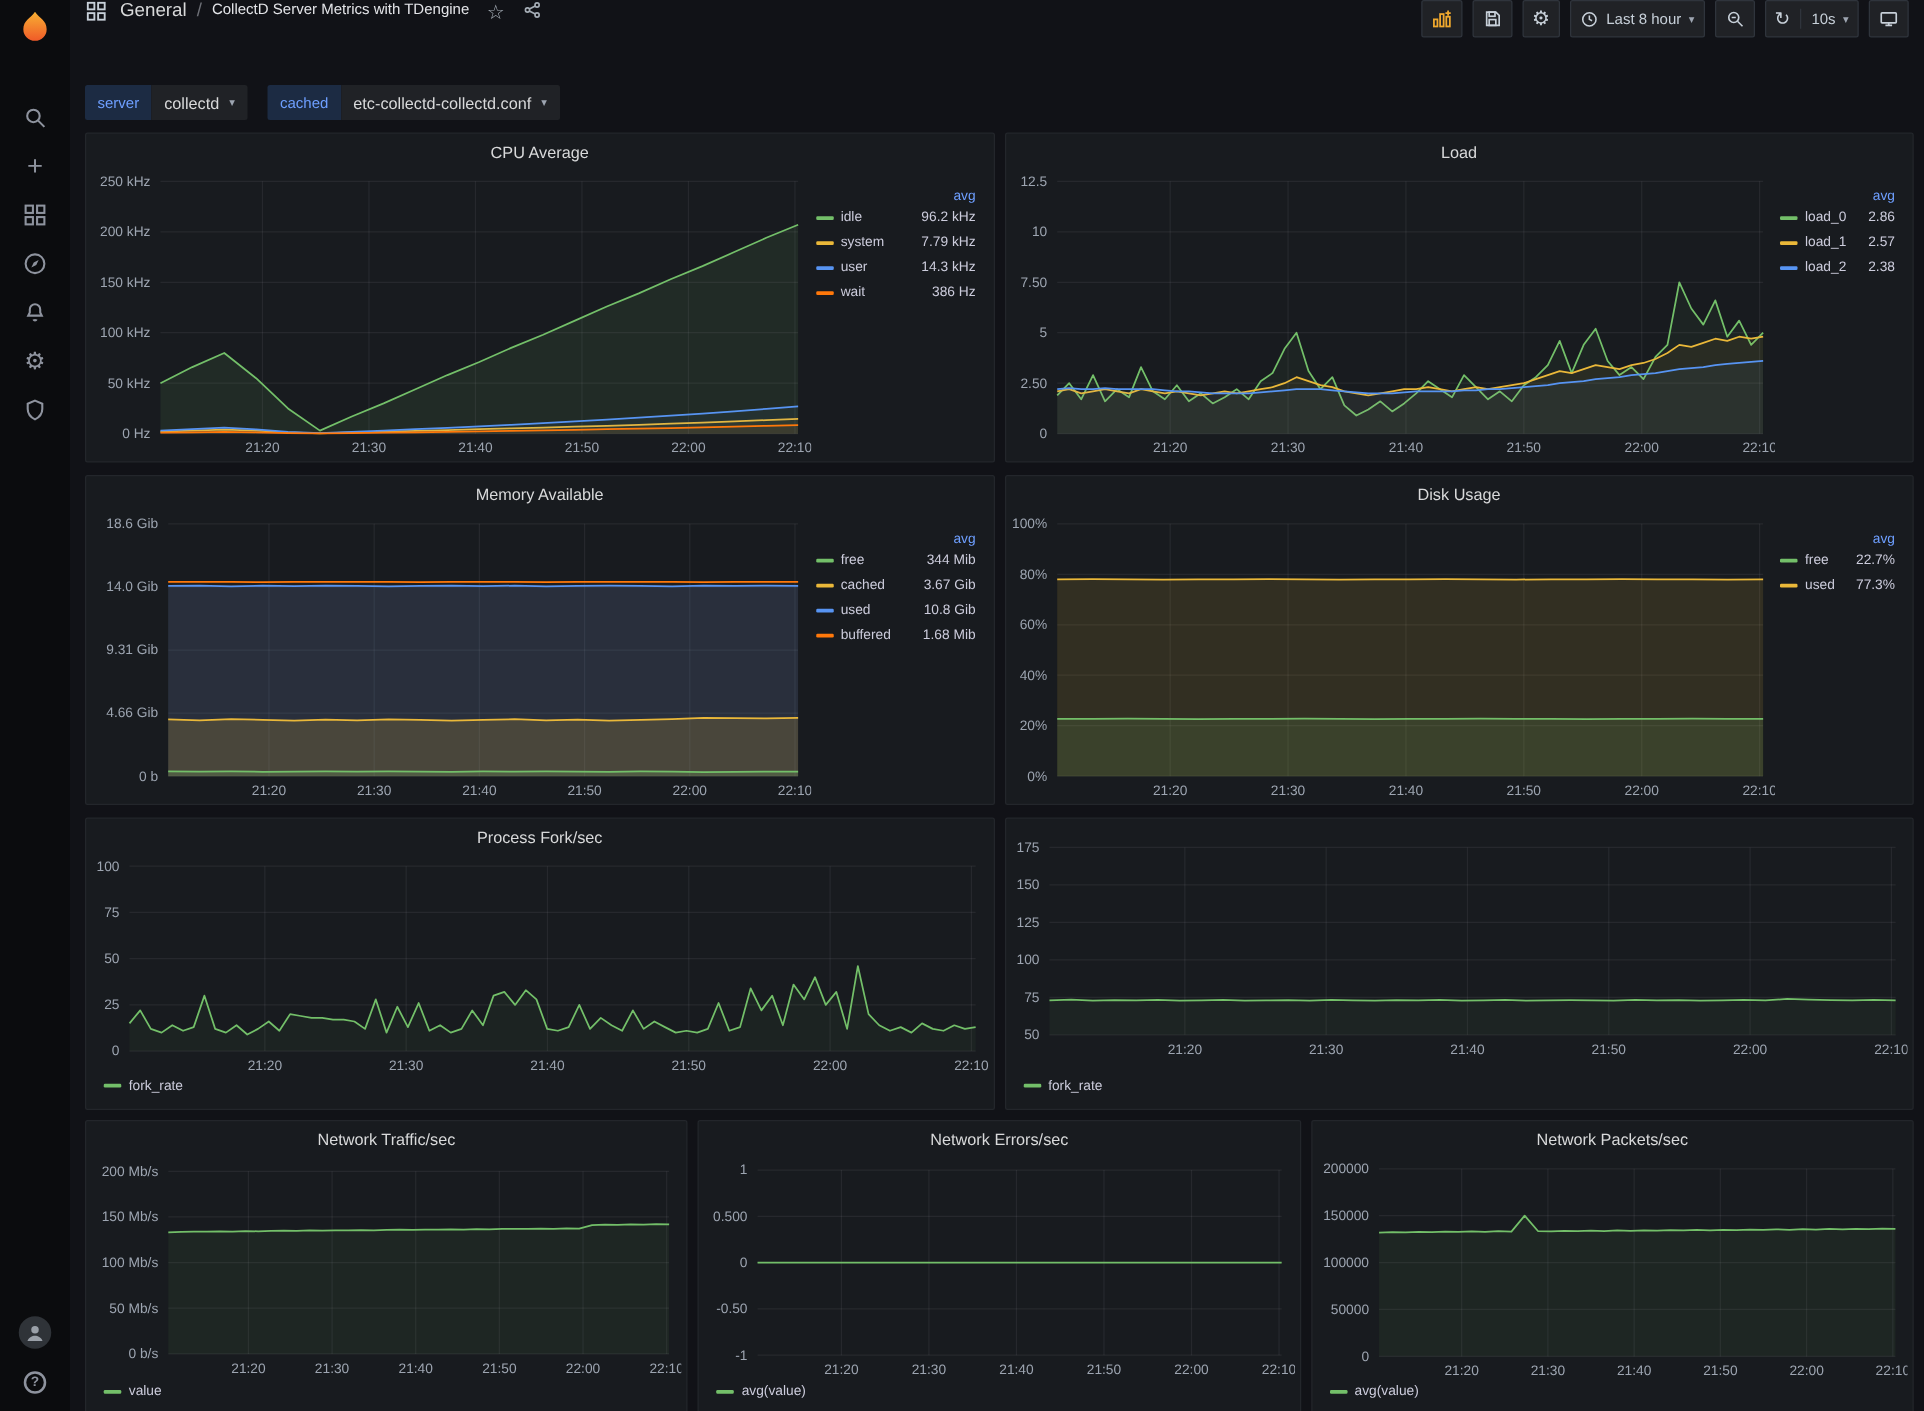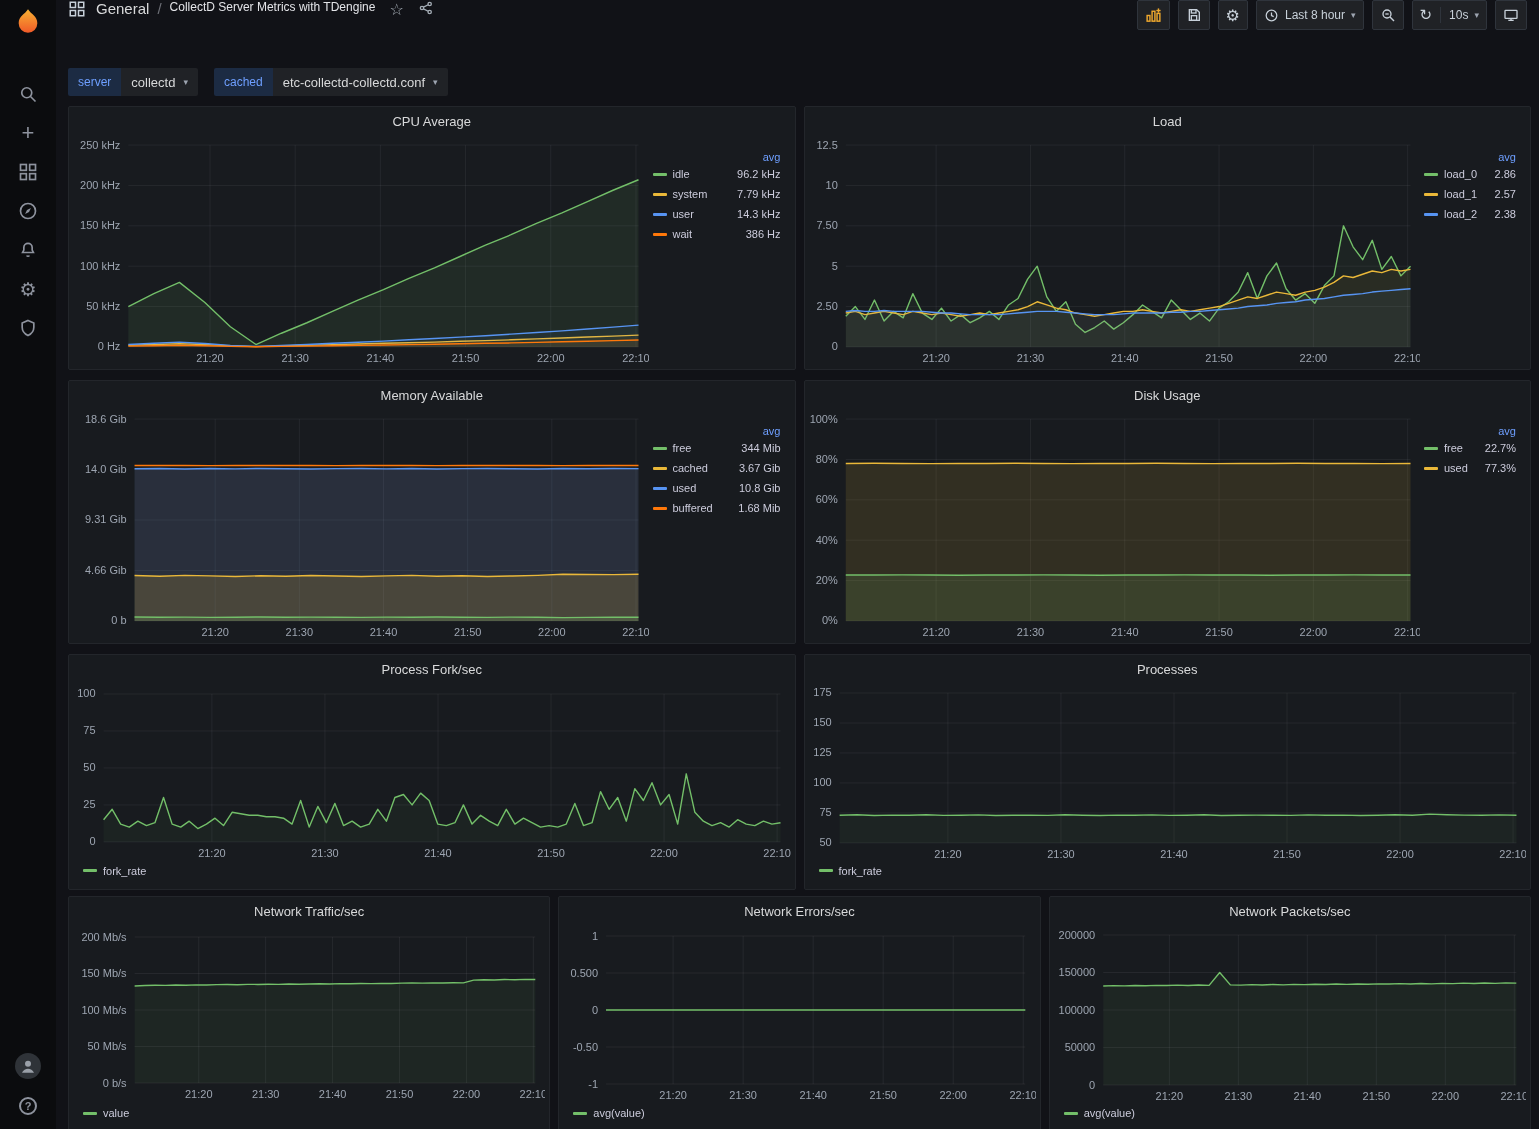--- a/index.html
+++ b/index.html
@@ -490,21 +490,20 @@
           </div>
         </div>
       <div class="legend-bottom">
           <div class="lrow">
             <span class="swatch" style="background: rgb(115, 191, 105);"></span>
             <span class="lname">fork_rate</span>
           </div>
         </div>
     </div>
     <div class="panel">
-      <div class="panel-title">Processes</div>
       <div class="panel-body">
           <div class="chart-col">
             <svg class="chart" viewBox="0 0 718 180">
               <line x1="30.6" y1="160" x2="708" y2="160" stroke="rgba(204,204,220,0.08)"></line>
               <text x="22.6" y="163.5" text-anchor="end" fill="#9da5b1" font-size="11">50</text>
               <line x1="30.6" y1="130" x2="708" y2="130" stroke="rgba(204,204,220,0.08)"></line>
               <text x="22.6" y="133.5" text-anchor="end" fill="#9da5b1" font-size="11">75</text>
               <line x1="30.6" y1="100" x2="708" y2="100" stroke="rgba(204,204,220,0.08)"></line>
               <text x="22.6" y="103.5" text-anchor="end" fill="#9da5b1" font-size="11">100</text>
               <line x1="30.6" y1="70" x2="708" y2="70" stroke="rgba(204,204,220,0.08)"></line>

